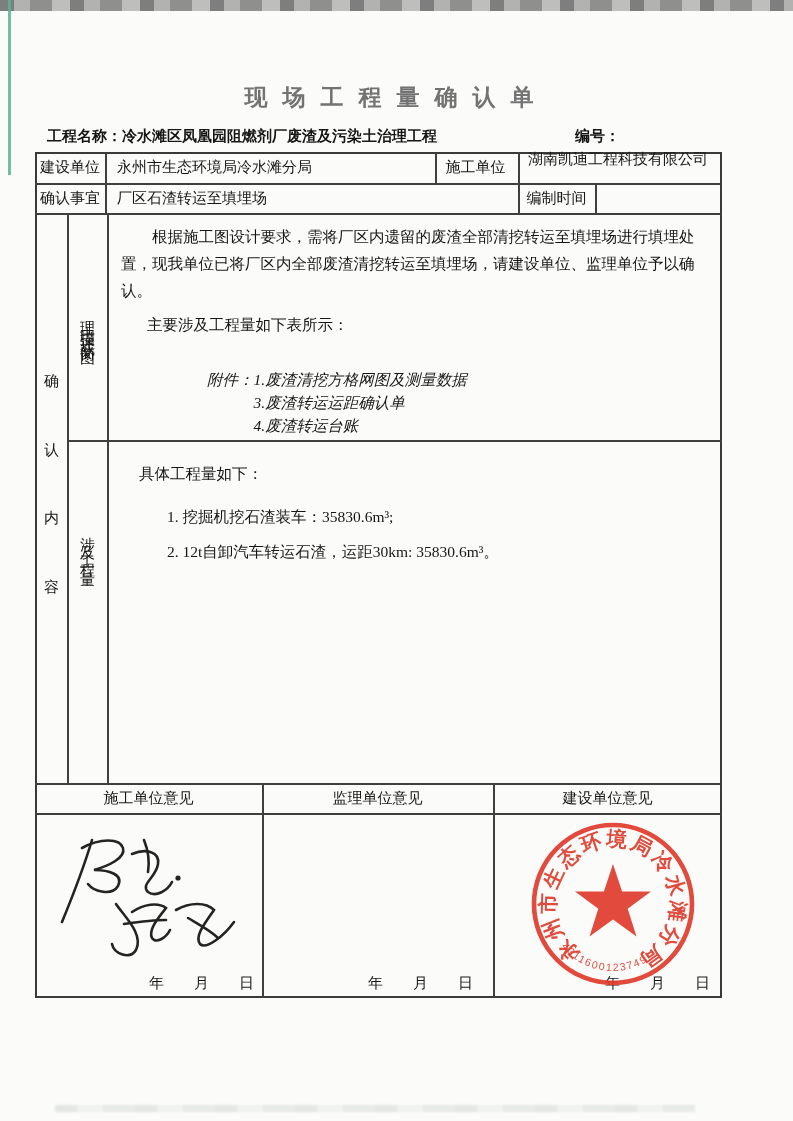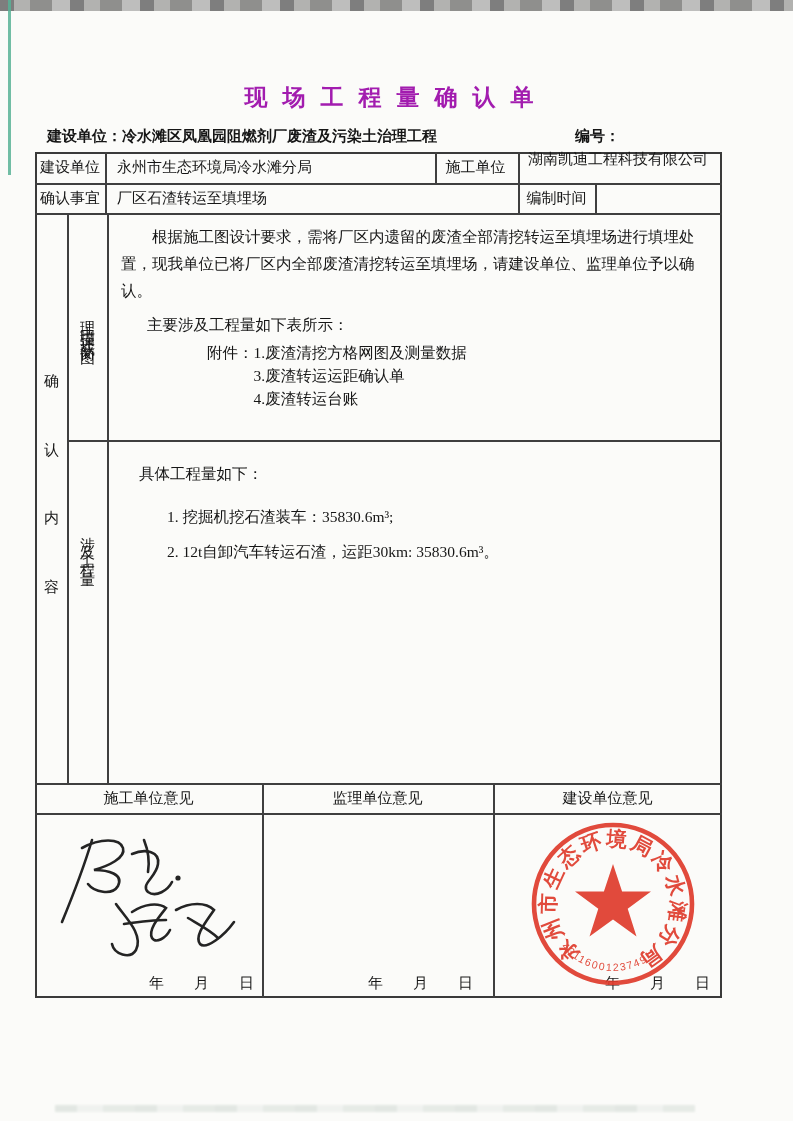--- a/index.html
+++ b/index.html
@@ -7,21 +7,21 @@
         font-family:"Liberation Serif",serif;color:#161616;overflow:hidden;}
   .abs{position:absolute;}
   
   .scan-top{left:0;top:0;width:793px;height:11px;opacity:.75;filter:blur(.6px);
     background:repeating-linear-gradient(90deg,#555 0 14px,#9a9a98 14px 30px,#6b6b69 30px 52px,#aaa 52px 70px);}
   .scan-left{left:8px;top:0;width:3px;height:175px;background:#58b296;opacity:.85;}
   .scan-bottom{left:55px;top:1105px;width:640px;height:7px;opacity:.55;filter:blur(1px);
     background:repeating-linear-gradient(90deg,#cfd8d2 0 22px,#e7ebe8 22px 48px,#d6ded8 48px 80px);}
   
   .title{left:0;top:82px;width:793px;text-align:center;font-size:23px;font-weight:bold;
-         letter-spacing:15px;color:#a21caf;}
+         letter-spacing:15px;color:#737373;}
   .meta{left:47px;top:127px;width:700px;font-size:15px;font-weight:600;display:flex;}
   .meta .no{position:absolute;left:528px;top:0;}
   
   .tborder{left:35px;top:152px;width:683px;height:842px;border:2px solid #3a3a3a;}
   .hl{background:#3f3f3f;height:1.6px;}
   .vl{background:#3f3f3f;width:1.6px;}
   
   .cell{display:flex;align-items:center;font-size:15px;}
   .cc{justify-content:center;text-align:center;}
   .lc{padding-left:10px;}
@@ -35,21 +35,21 @@
 <body>
 
 <div class="page">
 
   <div class="abs scan-top"></div>
   <div class="abs scan-left"></div>
   <div class="abs scan-bottom"></div>
 
   <div class="abs title">现场工程量确认单</div>
   <div class="abs meta">
-    <span>建设单位：</span>
+    <span>工程名称：</span>
     <span>冷水滩区凤凰园阻燃剂厂废渣及污染土治理工程</span>
     <span class="no">编号：</span>
   </div>
 
   <div class="abs tborder"></div>
 
   <div class="abs hl" style="left:35px;top:183px;width:687px;"></div>
   <div class="abs hl" style="left:35px;top:213px;width:687px;"></div>
   <div class="abs hl" style="left:67px;top:440px;width:655px;"></div>
   <div class="abs hl" style="left:35px;top:783px;width:687px;"></div>
@@ -74,21 +74,21 @@
   <div class="abs cell cc" style="left:518px;top:183px;width:77px;height:30px;">编制时间</div>
   <div class="abs cell lc" style="left:595px;top:183px;width:127px;height:30px;"></div>
 
   <div class="abs vert" style="left:35px;top:213px;width:32px;height:570px;letter-spacing:68px;">确认内容</div>
   <div class="abs vert" style="left:67px;top:213px;width:40px;height:227px;letter-spacing:5px;">理由描述或简图</div>
   <div class="abs vert" style="left:67px;top:440px;width:40px;height:343px;letter-spacing:9px;justify-content:flex-start;padding-top:85px;box-sizing:border-box;">涉及工程量</div>
 
   <div class="abs body-text" style="left:107px;top:213px;width:615px;height:227px;box-sizing:border-box;padding:10px 14px 0 14px;">
     <div style="text-indent:2em;">根据施工图设计要求，需将厂区内遗留的废渣全部清挖转运至填埋场进行填埋处置，现我单位已将厂区内全部废渣清挖转运至填埋场，请建设单位、监理单位予以确认。</div>
     <div style="margin:7px 0 0 26px;">主要涉及工程量如下表所示：</div>
-    <div style="display:flex;margin:3px 0 0 86px;line-height:23px;">
+    <div style="display:flex;margin:30px 0 0 86px;line-height:23px;font-style:italic;">
       <span>附件：</span>
       <span>
         <span style="display:block;">1.废渣清挖方格网图及测量数据</span>
         <span style="display:block;">3.废渣转运运距确认单</span>
         <span style="display:block;">4.废渣转运台账</span>
       </span>
     </div>
   </div>
 
   <div class="abs body-text" style="left:125px;top:440px;width:615px;height:343px;box-sizing:border-box;padding:20px 14px 0 14px;">

